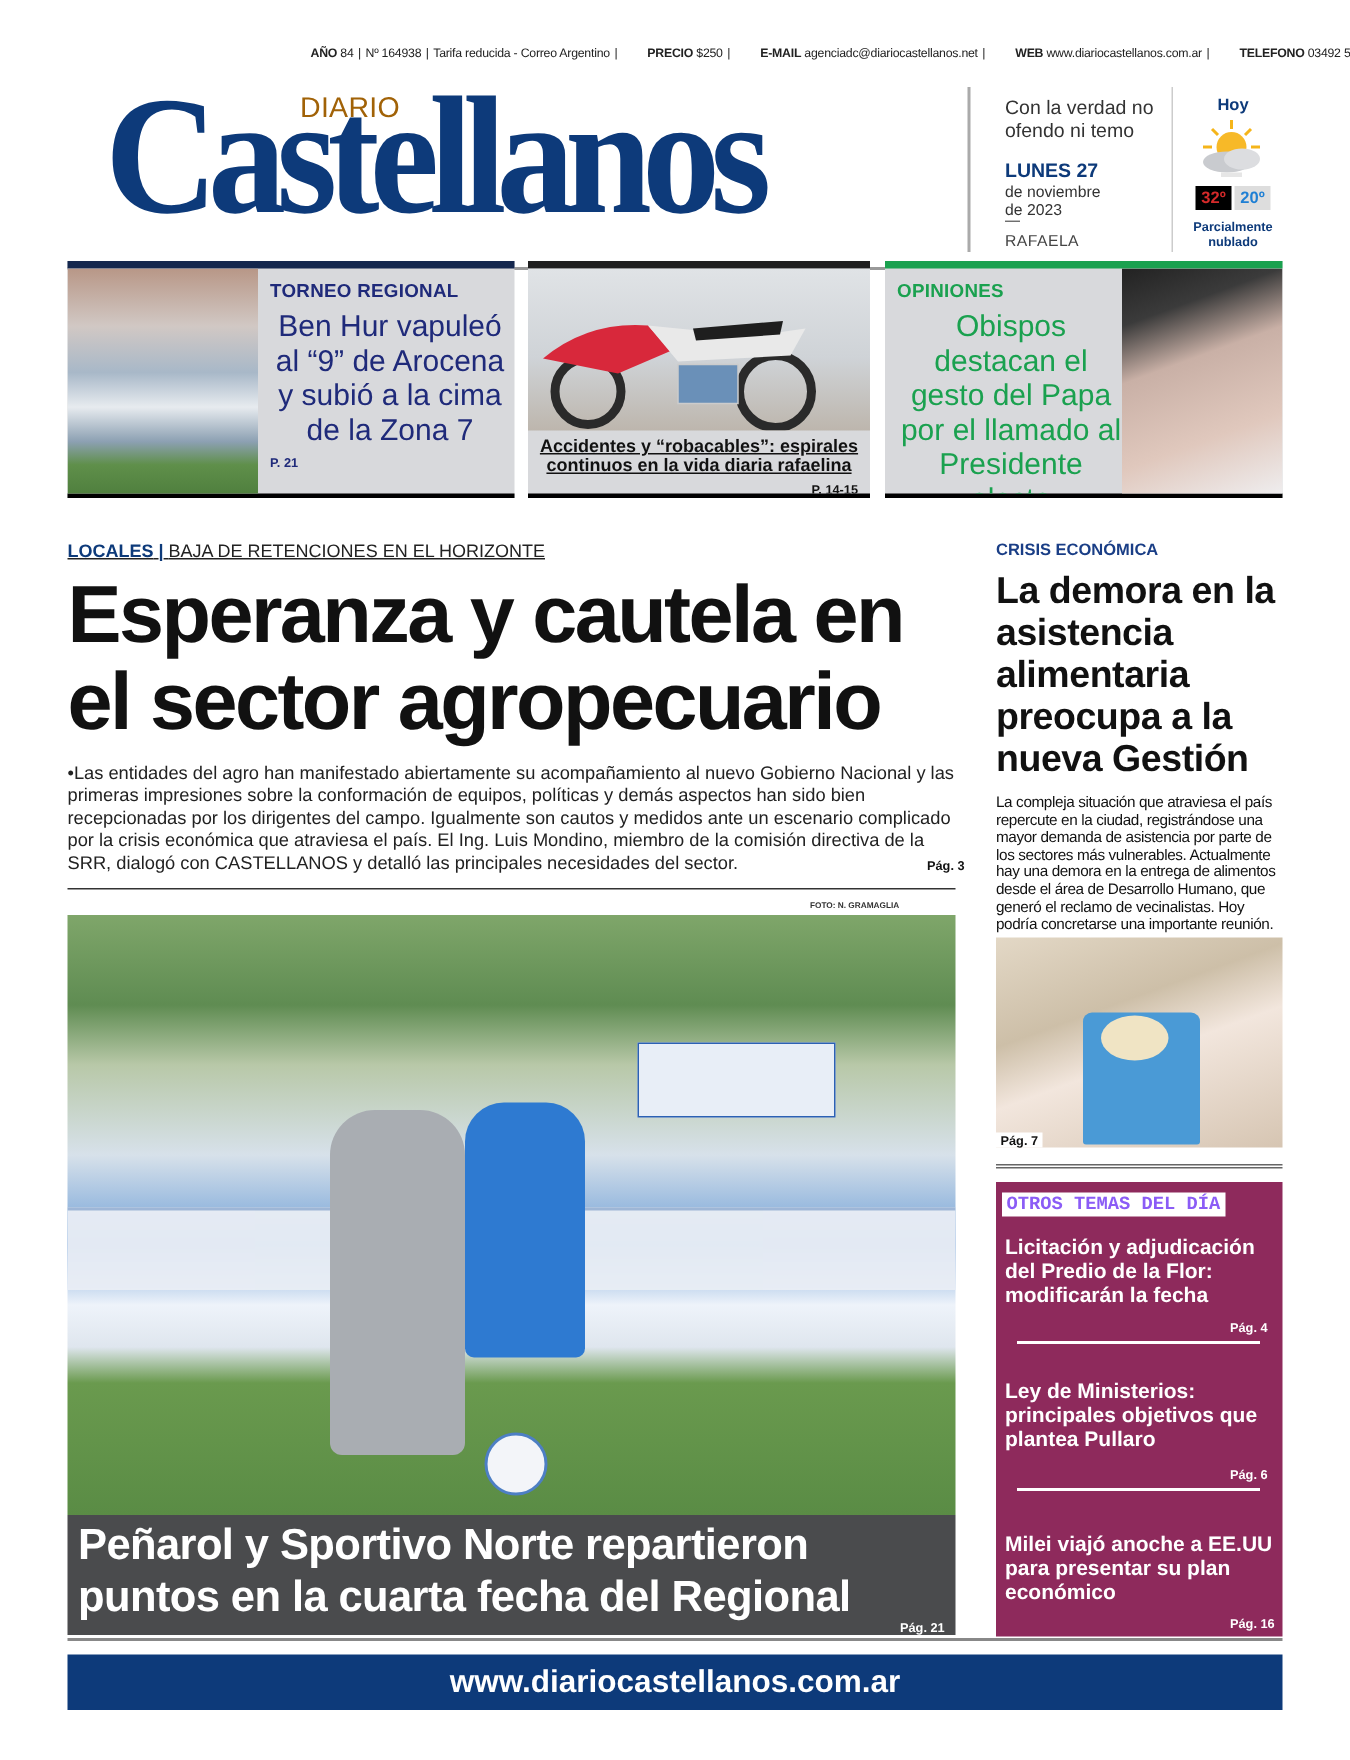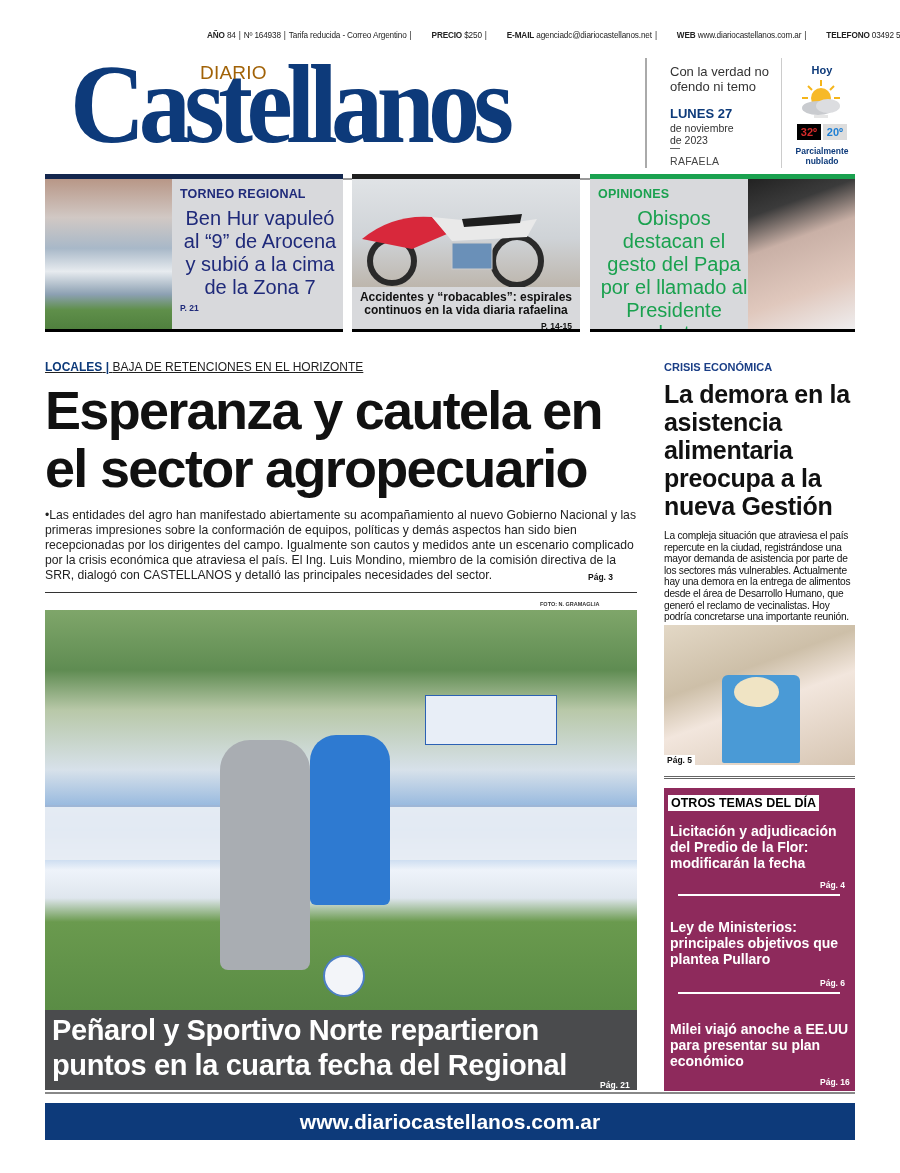--- a/index.html
+++ b/index.html
@@ -43,35 +43,35 @@
   .headl { font-size: 20px; line-height: 23px; text-align: center; }
   .pg { font-weight: 700; font-size: 8.5px; }
 
   #t1 .photo { left: 0; top: 0; width: 127px; height: 154px; background: linear-gradient(180deg, #b89787 0%, #d1c8c4 25%, #a8b8c8 45%, #e7ebef 60%, #8ca0b2 75%, #5f8f4a 85%, #4d7d3c 100%); }
   #t1 .txt { position: absolute; left: 135px; top: 8px; width: 160px; color: #1f2a7a; }
   #t1 .kicker { color: #1f2a7a; }
   #t1 .headl { color: #1f2a7a; margin-top: 6px; }
   #t1 .pg { color: #1f2a7a; margin-top: 4px; }
 
   #t2 .photo { left: 0; top: 0; width: 228px; height: 108px; background: linear-gradient(180deg, #e0e3e6 0%, #cfd3d7 55%, #bdb6ad 100%); }
-  #t2 .txt { position: absolute; left: 0; top: 112px; width: 228px; text-align: center; }
+  #t2 .txt { position: absolute; left: 0; top: 112px; width: 228px; text-align: center; text-decoration: underline; }
   #t2 .cap { font-size: 12px; font-weight: 700; line-height: 13px; color: #111; }
   #t2 .pg { position: absolute; right: 8px; top: 30px; color: #111; }
 
   #t3 .photo { left: 158px; top: 0; width: 107px; height: 154px; background: linear-gradient(160deg, #222 0%, #3b3b3b 20%, #c9b0a6 40%, #e0c8bd 70%, #f0f0f2 100%); }
   #t3 .txt { position: absolute; left: 8px; top: 8px; width: 152px; }
   #t3 .kicker { color: #1aa14f; }
   #t3 .headl { color: #1aa14f; margin-top: 6px; }
 
   
   #lead-kicker { left: 45px; top: 360px; font-size: 12px; color: #222; text-decoration: underline; }
   #lead-kicker b { color: #0d3a7a; font-weight: 700; }
   #lead-title { left: 45px; top: 381px; width: 600px; font-size: 54px; font-weight: 700; line-height: 58px; color: #111; letter-spacing: -1.7px; }
   #lead-body { left: 45px; top: 508px; width: 592px; font-size: 12.2px; line-height: 15px; color: #222; }
-  #lead-page { left: 588px; top: 572px; font-size: 8.5px; font-weight: 700; }
+  #lead-page { left: 618px; top: 572px; font-size: 8.5px; font-weight: 700; }
   #lead-rule { left: 45px; top: 592px; width: 592px; height: 1px; background: #333; }
   #photo-credit { left: 540px; top: 601px; font-size: 5.5px; font-weight: 700; color: #333; }
 
   
   #mainphoto { left: 45px; top: 610px; width: 592px; height: 400px; overflow: hidden;
     background: linear-gradient(180deg, #7fa66a 0%, #5f8c52 15%, #b8c8a8 25%, #d7e1ea 40%, #6e9fd7 55%, #eef3fa 65%, #dfe6ee 72%, #6a9a4e 78%, #5a8c45 100%); }
   #mainphoto .pl1 { position:absolute; left:175px; top:130px; width:90px; height:230px; background:#a9adb2; border-radius: 30px 30px 8px 8px; }
   #mainphoto .pl2 { position:absolute; left:265px; top:125px; width:80px; height:170px; background:#2e7ad1; border-radius: 26px 26px 6px 6px; }
   #mainphoto .ball { position:absolute; left:278px; top:345px; width:42px; height:42px; border-radius:50%; background:#f3f5f9; border: 2px solid #4d7fc4; }
   #mainphoto .banner { position:absolute; left:380px; top:85px; width:132px; height:50px; background:#e8eef7; border:1px solid #2c61b4; }
@@ -86,21 +86,21 @@
   #side-kicker { left: 664px; top: 361px; font-size: 11px; font-weight: 700; color: #1a3e86; }
   #side-title { left: 664px; top: 380px; width: 195px; font-size: 25px; line-height: 28px; font-weight: 700; color: #111; letter-spacing: -0.3px; }
   #side-body { left: 664px; top: 530px; width: 192px; font-size: 10.2px; line-height: 11.6px; color: #111; letter-spacing: -0.25px; }
   #side-photo { left: 664px; top: 625px; width: 191px; height: 140px; overflow: hidden; background: linear-gradient(160deg, #e3d8c6 0%, #cdbfa8 35%, #f2e6dd 55%, #d6c5b2 100%); }
   #side-photo .bag { position:absolute; left: 58px; top: 50px; width: 78px; height: 88px; background: #4a9ad6; border-radius: 6px 6px 2px 2px; }
   #side-photo .cont { position:absolute; left: 70px; top: 52px; width: 45px; height: 30px; background: #f0e4c4; border-radius: 50%; }
   #side-page { left: 664px; top: 755px; background: #fff; padding: 0 3px; font-size: 8.5px; font-weight: 700; color: #111; }
   #side-rule { left: 664px; top: 776px; width: 191px; height: 3px; border-top: 1px solid #666; border-bottom: 1px solid #666; }
 
   #otros { left: 664px; top: 788px; width: 191px; height: 303px; background: #8e2a5c; }
-  #otros-label { left: 668px; top: 795px; background: #fff; padding: 1px 3px; font-size: 12.5px; font-weight: 700; color: #000000; }
+  #otros-label { left: 668px; top: 795px; background: #fff; padding: 1px 3px; font-size: 12.5px; font-weight: 700; color: #8b5cf6; font-family: Liberation Mono, monospace; }
   .ot-title { left: 670px; width: 185px; font-size: 14px; line-height: 16px; font-weight: 700; color: #fff; }
   .ot-page { left: 820px; font-size: 8.5px; font-weight: 700; color: #fff; }
   .ot-rule { left: 678px; width: 162px; height: 2px; background: #fff; }
 
   
   #footer { left: 45px; top: 1103px; width: 810px; height: 37px; background: #0d3a7a; text-align: center; line-height: 37px; color: #fff; font-weight: 700; font-size: 21px; }
 </style>
 </head>
 <body>
 
@@ -196,21 +196,21 @@
 <div id="caption-page" class="abs">Pág. 21</div>
 <div id="caption-rule" class="abs"></div>
 
 <div id="side-kicker" class="abs">CRISIS ECONÓMICA</div>
 <div id="side-title" class="abs">La demora en la asistencia alimentaria preocupa a la nueva Gestión</div>
 <div id="side-body" class="abs">La compleja situación que atraviesa el país repercute en la ciudad, registrándose una mayor demanda de asistencia por parte de los sectores más vulnerables. Actualmente hay una demora en la entrega de alimentos desde el área de Desarrollo Humano, que generó el reclamo de vecinalistas. Hoy podría concretarse una importante reunión.</div>
 <div id="side-photo" class="abs">
   <div class="bag"></div>
   <div class="cont"></div>
 </div>
-<div id="side-page" class="abs">Pág. 5</div>
+<div id="side-page" class="abs">Pág. 7</div>
 <div id="side-rule" class="abs"></div>
 
 <div id="otros" class="abs"></div>
 <div id="otros-label" class="abs">OTROS TEMAS DEL DÍA</div>
 
 <div class="abs ot-title" style="top:823px;">Licitación y adjudicación del Predio de la Flor: modificarán la fecha</div>
 <div class="abs ot-page" style="top:880px;">Pág. 4</div>
 <div class="abs ot-rule" style="top:894px;"></div>
 
 <div class="abs ot-title" style="top:919px;">Ley de Ministerios: principales objetivos que plantea Pullaro</div>

